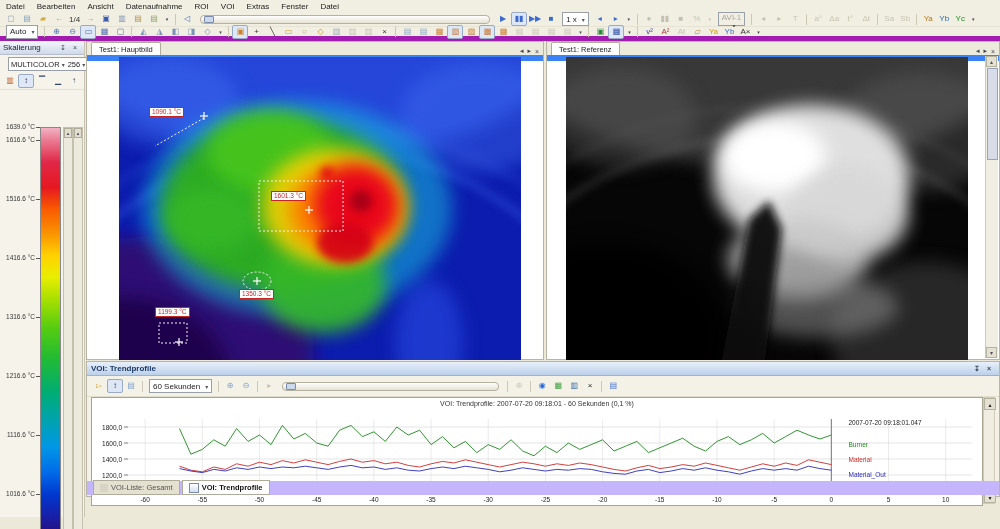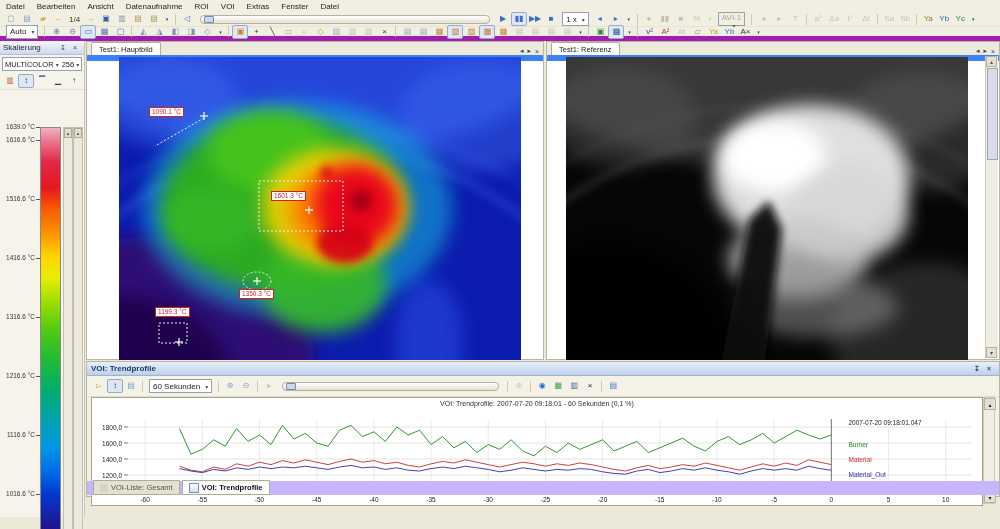--- a/index.html
+++ b/index.html
@@ -28,21 +28,21 @@
   .tslider .thumb{position:absolute;left:3px;top:0px;width:8px;height:5px;background:#ccd8ec;
                   border:1px solid #7a8aa8;border-radius:1px;}
   
   #scalepanel{position:absolute;left:0;top:41px;width:85px;height:476px;background:#f6f4ea;
               border-right:1px solid #c9c5b2;box-sizing:border-box;}
   #scaletitle{height:13px;background:linear-gradient(#f4f7fc,#cfd9ea);border-bottom:1px solid #b9bfcc;
               display:flex;align-items:center;padding:0 3px;font-size:8px;color:#223;}
   #scaletitle .sp{flex:1;}
   .winbtn{width:10px;height:10px;display:inline-flex;align-items:center;justify-content:center;
           font-size:7px;color:#345;border:1px solid transparent;}
-  #palrow{display:flex;align-items:center;height:16px;padding:1px 2px;}
+  #palrow{display:flex;align-items:center;height:16px;padding:1px 8px;}
   #palcombo{flex:1;display:flex;align-items:center;height:12px;border:1px solid #9aa0a8;background:#fff;
             font-size:7.5px;padding:0 2px;}
   #palcombo .carr{margin-left:2px;font-size:6px;color:#555;}
   #scaleicons{display:flex;align-items:center;height:16px;padding:0 2px;border-bottom:1px solid #e4e1d2;}
   #scalebody{position:absolute;left:0;top:45px;width:85px;bottom:0;}
   #gradientbar{position:absolute;left:40px;top:41px;width:19px;height:426px;border:1px solid #888;
     background:linear-gradient(to bottom,
       #f2b2c2 0%,#ea7890 3%,#e02848 8%,#e61820 14%,#f85a00 19%,#fa9600 25%,#ffd200 30%,
       #e8ee00 35%,#aae000 40%,#55cc10 47%,#22bb33 54%,#00ad72 62%,#00a2b2 69%,#0096e6 75%,
       #006ae8 81%,#0038d0 86%,#1820a8 91%,#251082 95%,#2e0a60 100%);}

